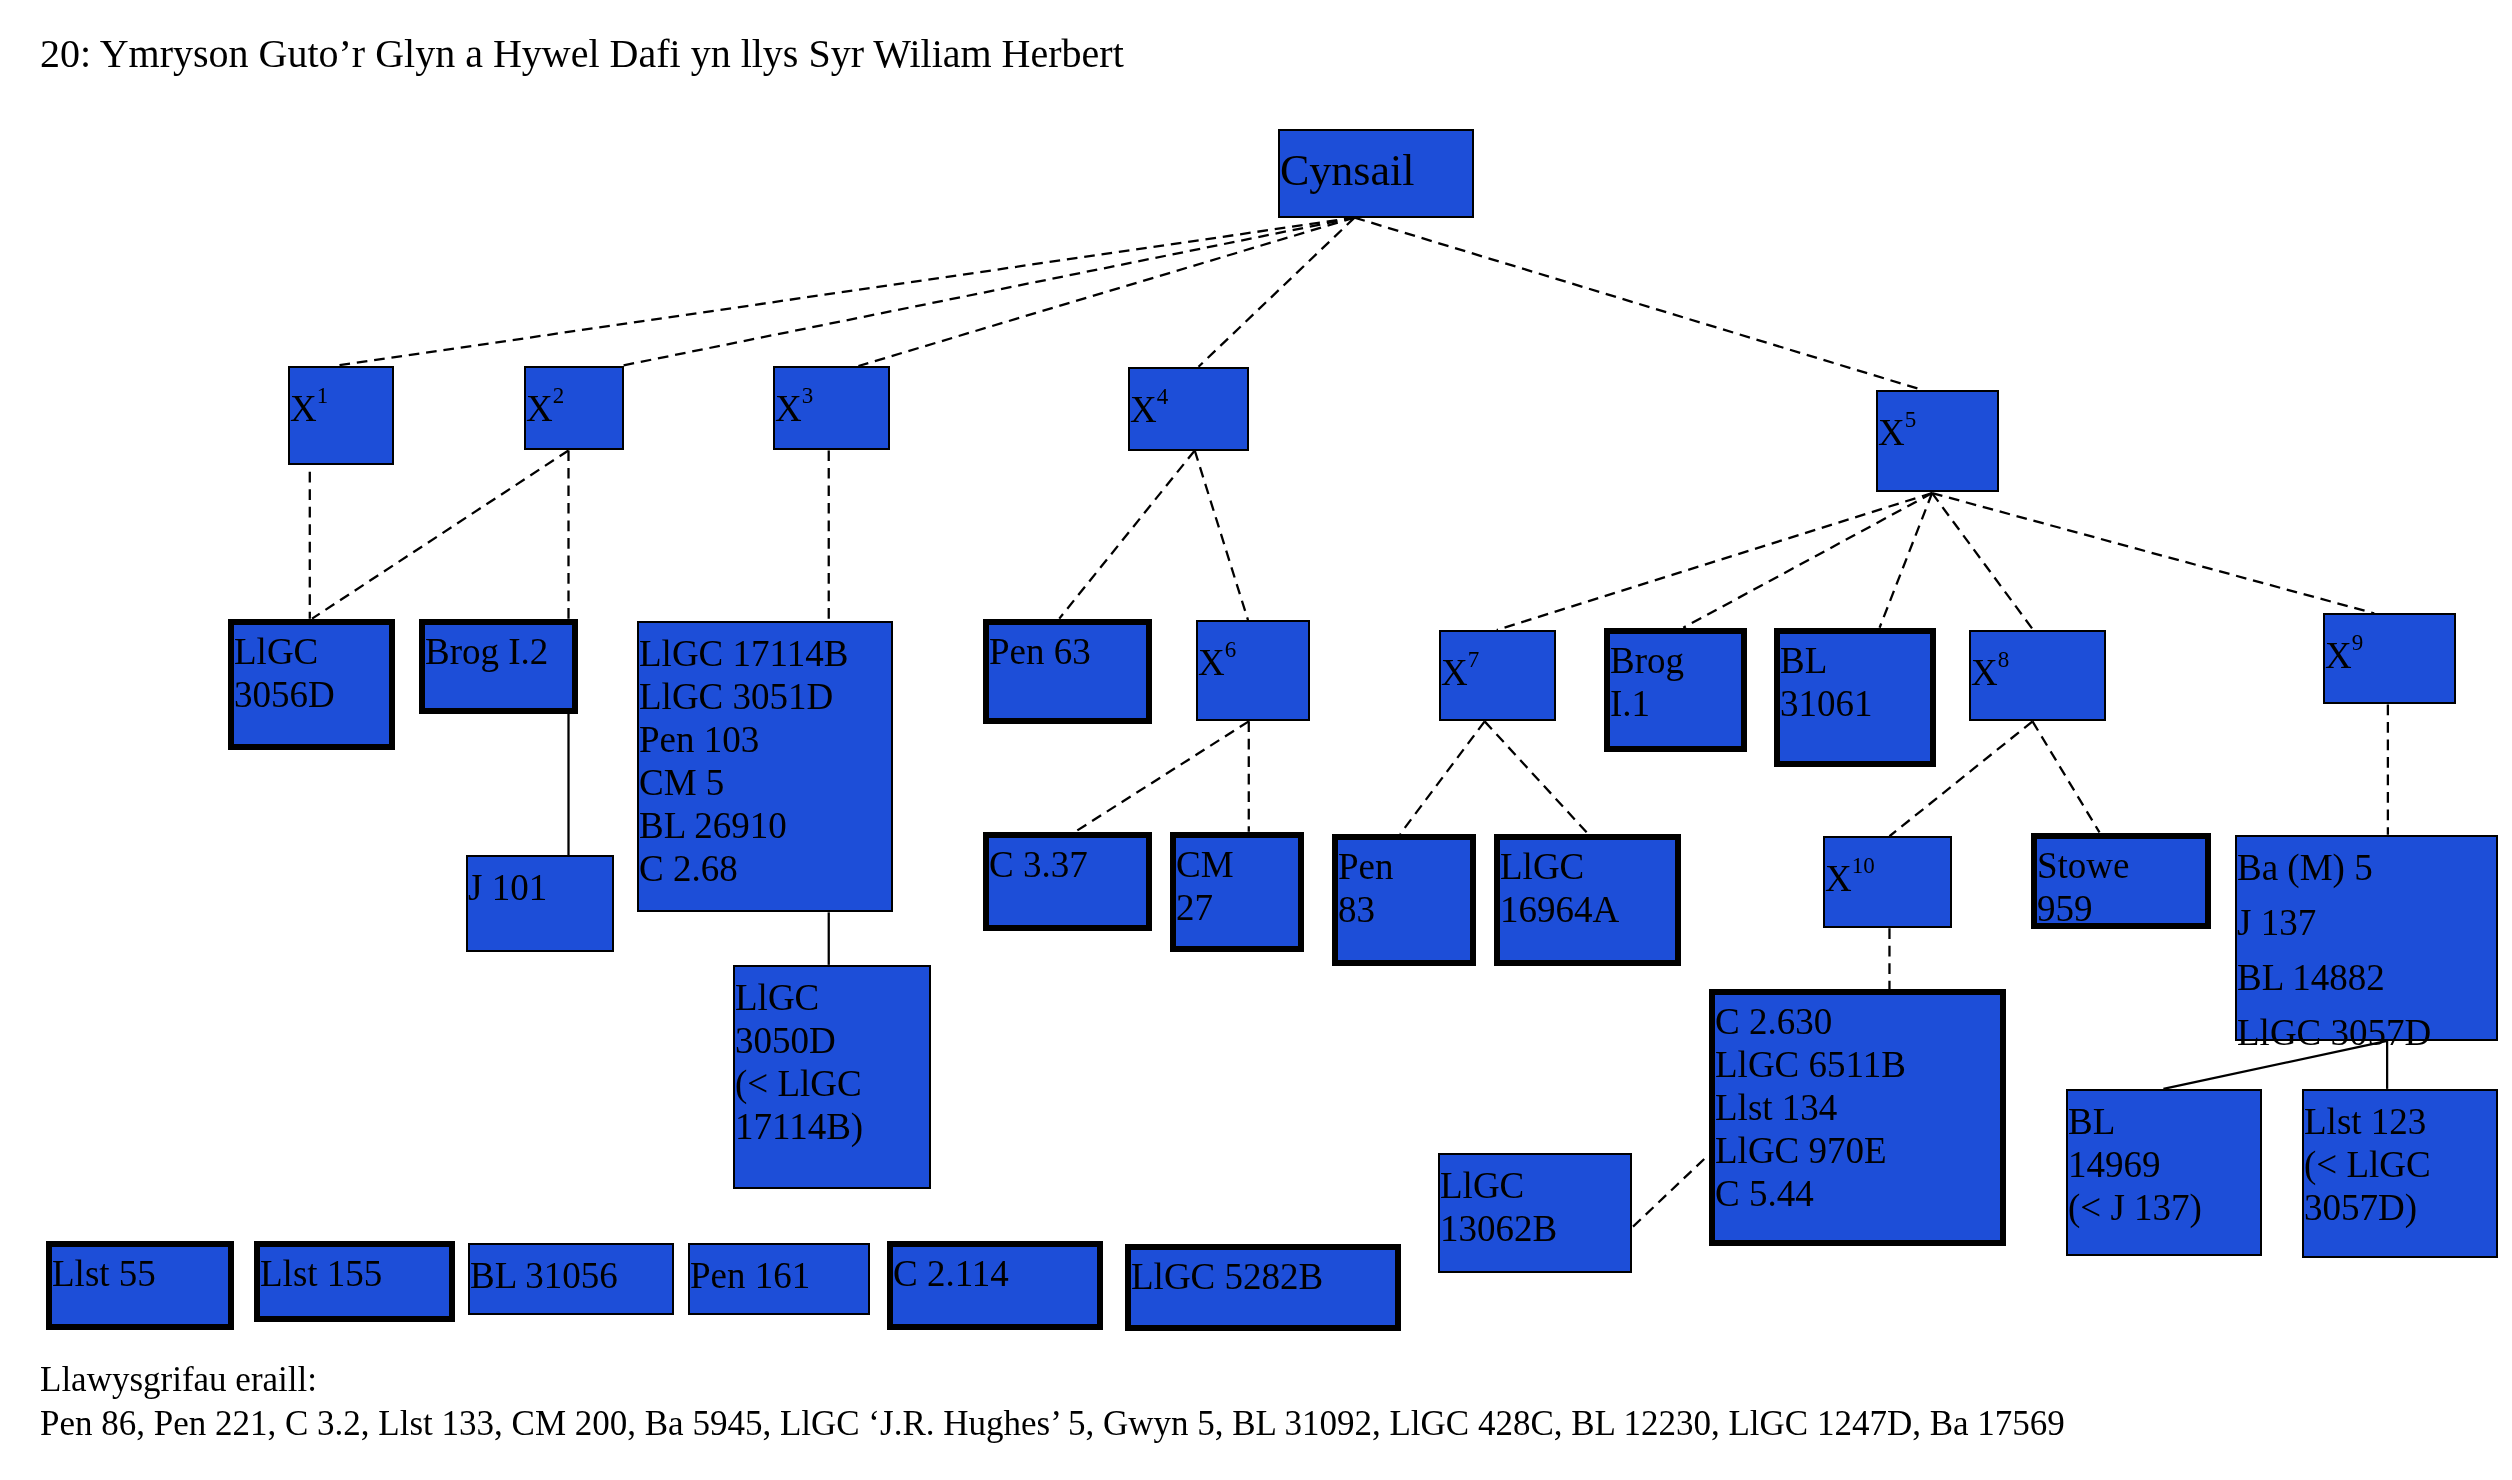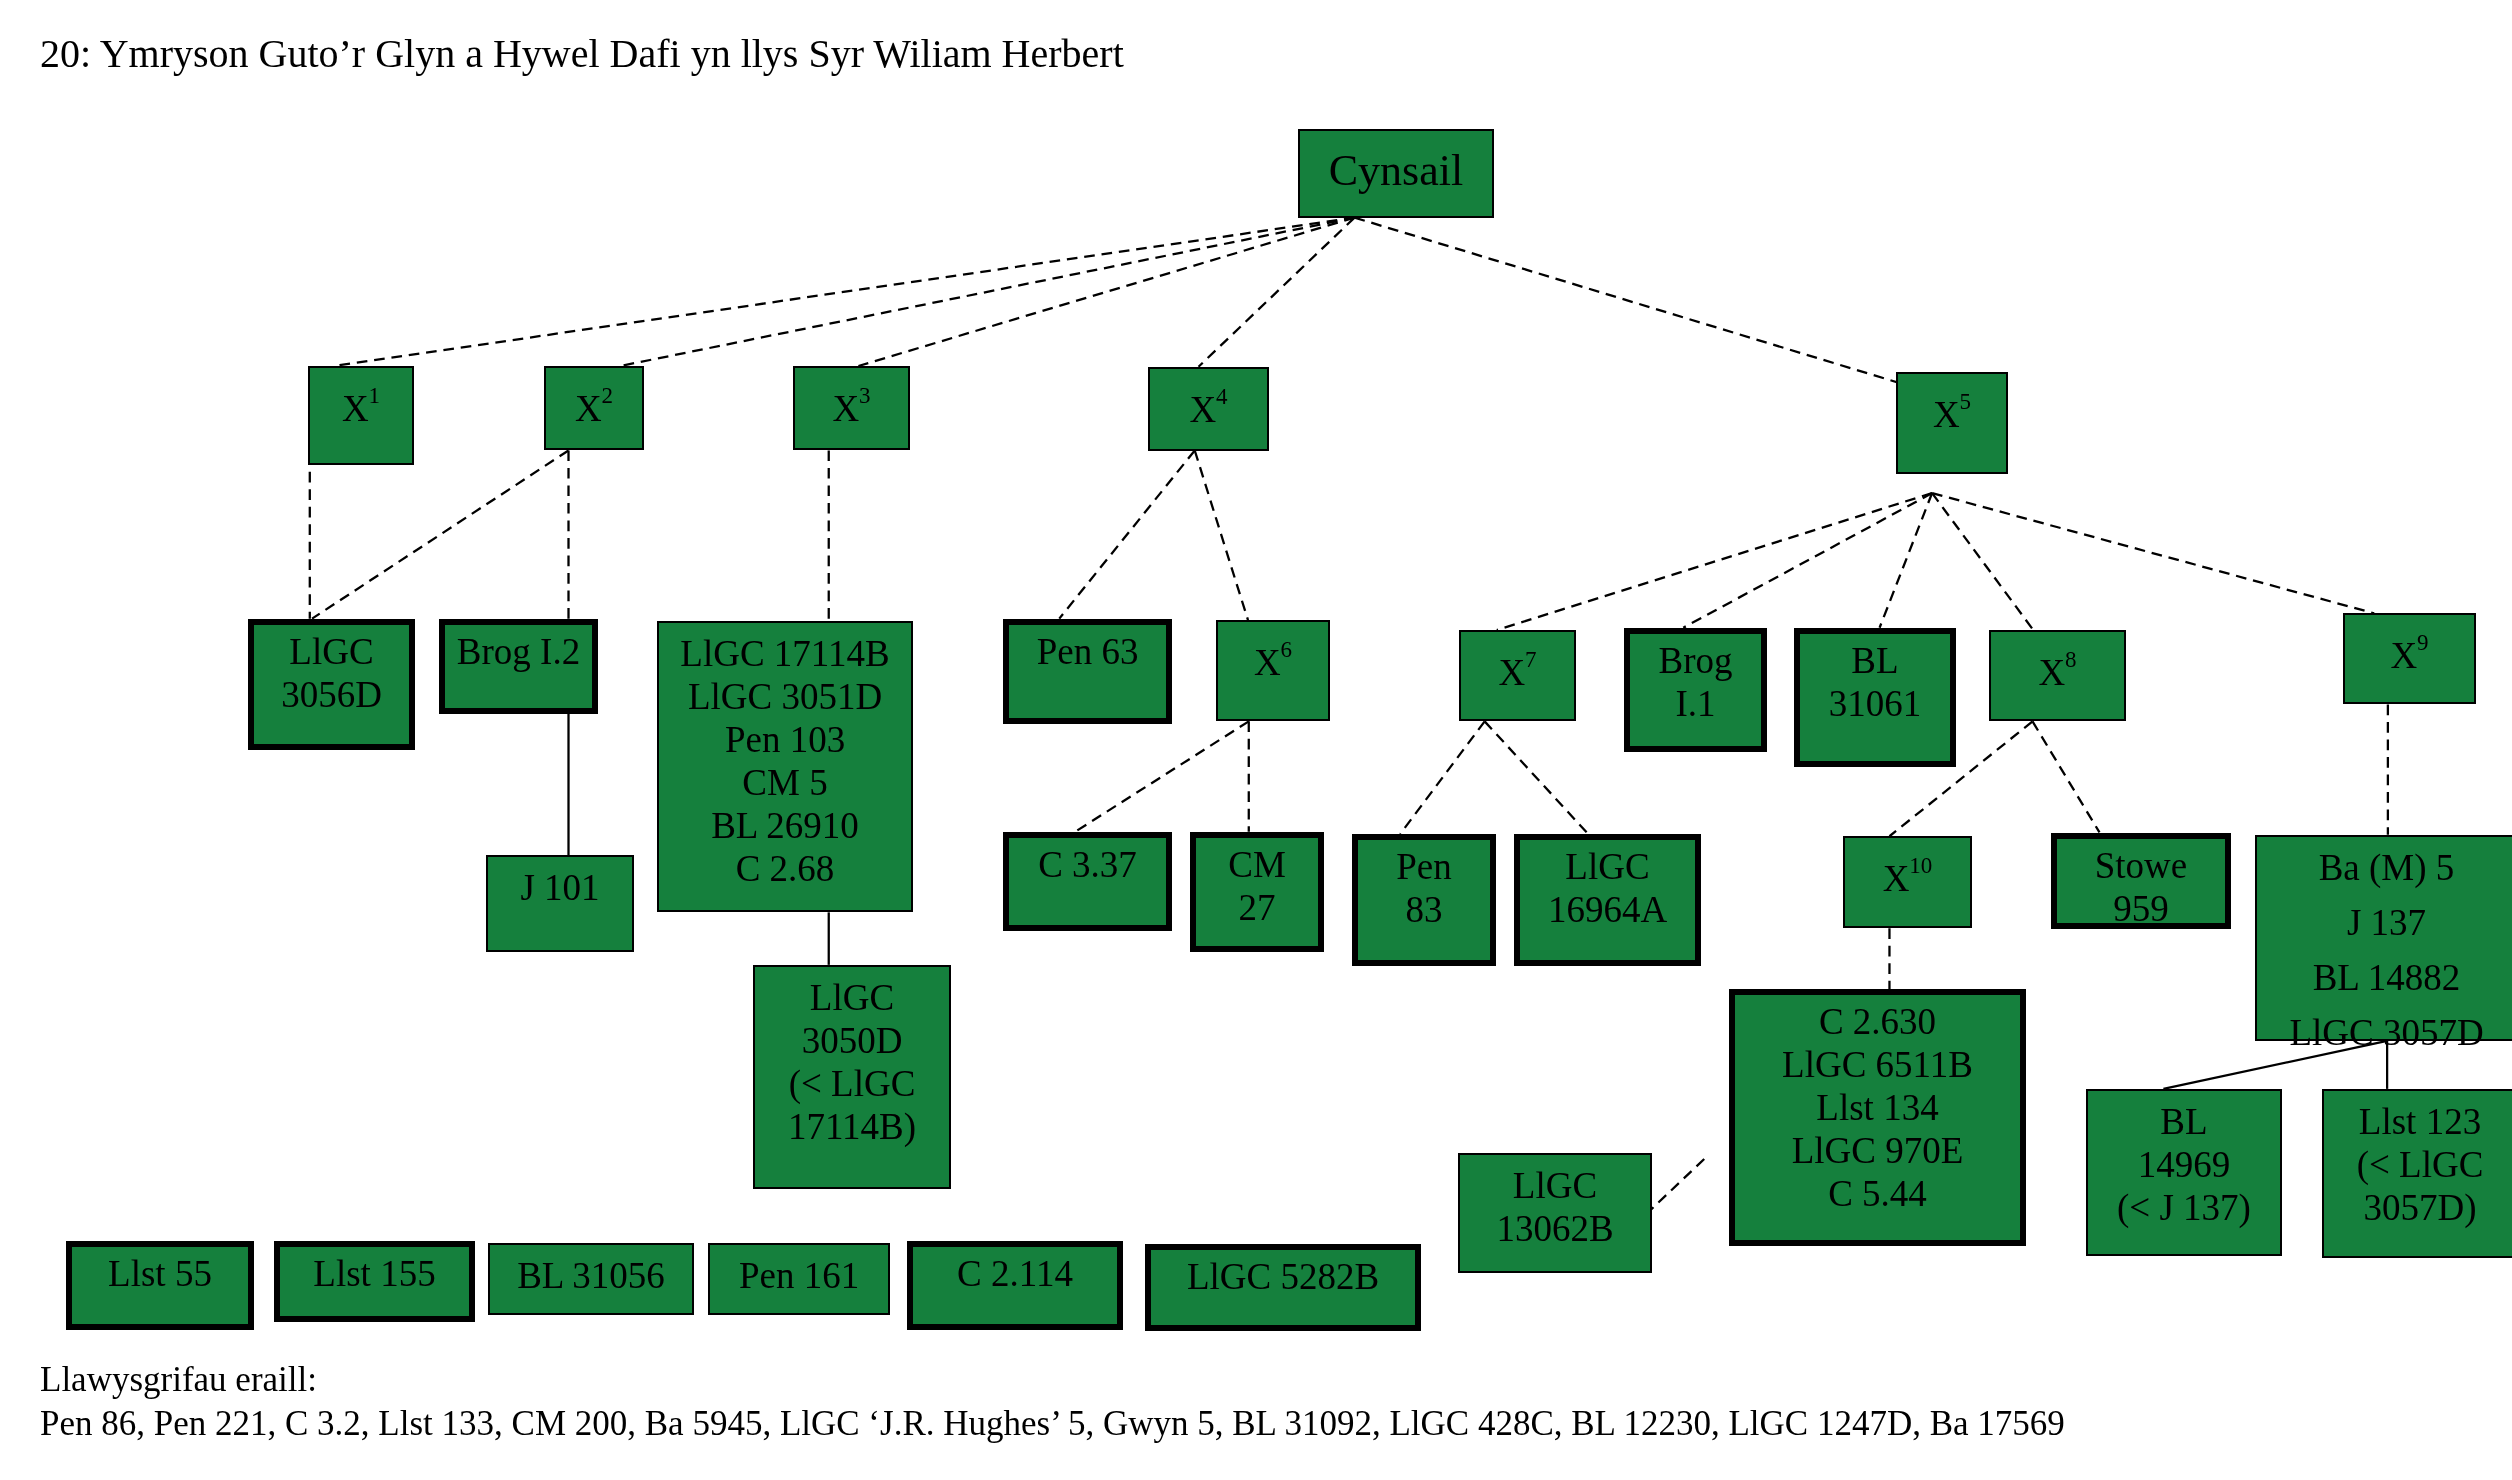--- a/index.html
+++ b/index.html
@@ -1,22 +1,22 @@
 <!DOCTYPE html>
 <html style="font-size:12px"><head>
 <meta charset="utf-8">
 <style>
   html, body { margin: 0; padding: 0; background: #ffffff; }
   body { width: 2512px; height: 1480px; position: relative; overflow: hidden;
          font-family: "Liberation Serif", "DejaVu Serif", serif; color: #000; }
   #title { position: absolute; left: 40px; top: 26px; font-size: 40px; line-height: 55px; white-space: nowrap; }
   #edges { position: absolute; left: 0; top: 0; width: 2512px; height: 1480px; }
-  .node { position: absolute; box-sizing: border-box; background: #15803d; border: 2.3px solid #000;
-          display: flex; flex-direction: column; align-items: center; justify-content: flex-start;
-          text-align: center; font-size: 37px; line-height: 43px; padding-top: 9px; margin-left: 20px; }
+  .node { position: absolute; box-sizing: border-box; background: #1d4ed8; border: 2.3px solid #000;
+          display: flex; flex-direction: column; align-items: flex-start; justify-content: flex-start;
+          text-align: center; font-size: 37px; line-height: 43px; padding-top: 9px; }
   .node.bold { border-width: 6px; padding-top: 5.3px; }
   .node.hyp { padding-top: 10.7px; }
   .node .ln { display: block; white-space: nowrap; }
   .node sup { font-size: 23px; position: relative; top: -4.6px; }
   .cyns { font-size: 44px; line-height: 50px; padding-top: 15px; }
   #others-label { position: absolute; left: 40px; top: 1358px; font-size: 35px; line-height: 43px; white-space: nowrap; }
   #others-list { position: absolute; left: 40px; top: 1402px; font-size: 35px; line-height: 43px; white-space: nowrap; }
 </style>
 </head>
 <body>
@@ -64,21 +64,21 @@
     </div>
     <div class="node hyp" style="left: 524px; top: 366px; width: 100px; height: 84px;">
       <span class="ln"><span>X</span><sup>2</sup></span>
     </div>
     <div class="node hyp" style="left: 773px; top: 366px; width: 117px; height: 84px;">
       <span class="ln"><span>X</span><sup>3</sup></span>
     </div>
     <div class="node hyp" style="left: 1128px; top: 367px; width: 121px; height: 84px;">
       <span class="ln"><span>X</span><sup>4</sup></span>
     </div>
-    <div class="node hyp" style="left: 1876px; top: 372px; width: 112px; height: 102px;">
+    <div class="node hyp" style="left: 1876px; top: 390px; width: 123px; height: 102px;">
       <span class="ln"><span>X</span><sup>5</sup></span>
     </div>
     <div class="node hyp" style="left: 1196px; top: 620px; width: 114px; height: 101px;">
       <span class="ln"><span>X</span><sup>6</sup></span>
     </div>
     <div class="node hyp" style="left: 1439px; top: 630px; width: 117px; height: 91px;">
       <span class="ln"><span>X</span><sup>7</sup></span>
     </div>
     <div class="node hyp" style="left: 1969px; top: 630px; width: 137px; height: 91px;">
       <span class="ln"><span>X</span><sup>8</sup></span>

